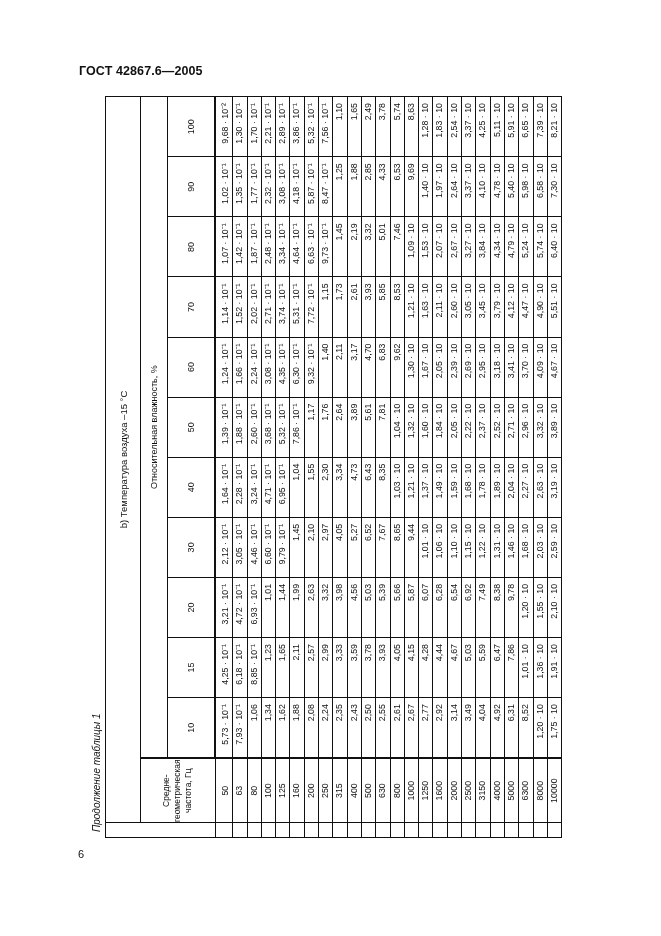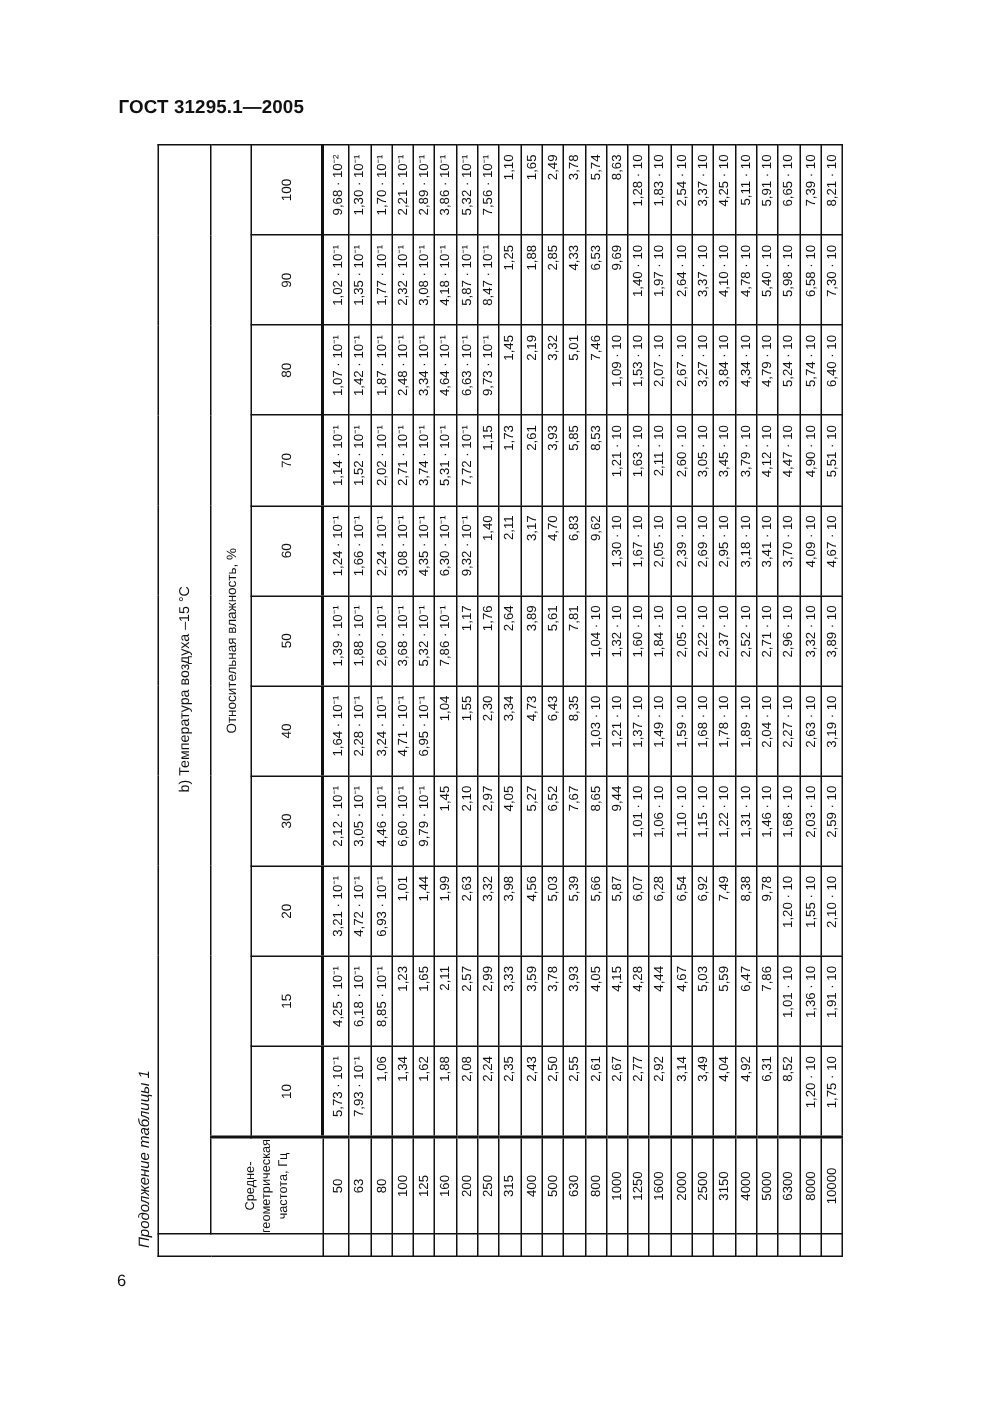--- a/index.html
+++ b/index.html
@@ -21,21 +21,21 @@
   .data-row td { border-top: none; border-bottom: none; height: 13.3px; line-height: 13.3px; font-size: 8.8px; white-space: nowrap; }
   .data-row td.freq { border-right: 2px solid #111; }
   .data-row td.val { text-align: right; padding-right: 6px; }
   .data-row:first-child td { padding-top: 3px; }
   .body-row-last td { border-bottom: 1px solid #111; }
   .blank-left { width: 14px; }
 </style>
 </head>
 <body>
 
-<div class="doc-header">ГОСТ 31295.1—2005</div>
+<div class="doc-header">ГОСТ 42867.6—2005</div>
 
 <div class="rot">
   <div class="caption">Продолжение таблицы 1</div>
   <table class="t">
     <thead>
       <tr>
         <td class="blank-left" rowspan="3"></td>
         <td class="sect-title" colspan="12">b)  Температура воздуха –15 °С</td>
       </tr>
       <tr>

